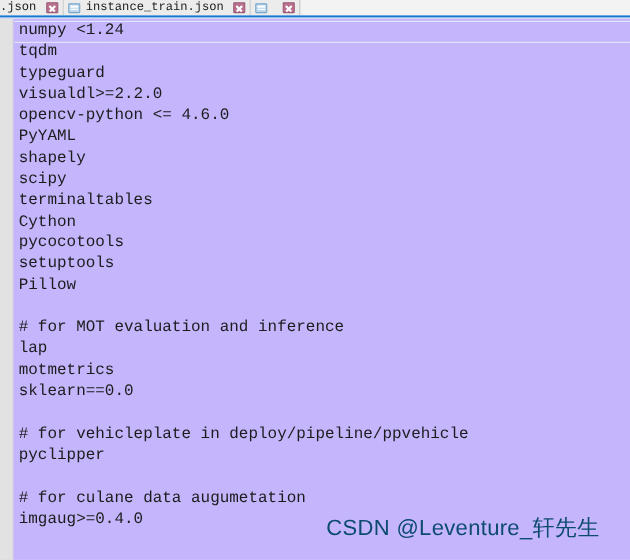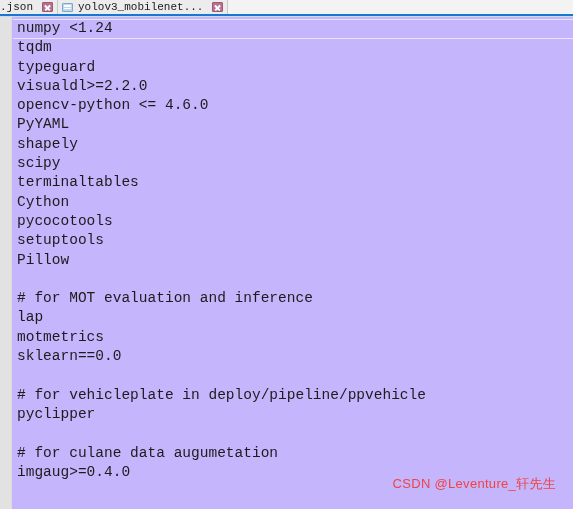--- a/index.html
+++ b/index.html
@@ -173,25 +173,25 @@
     position: absolute;
     left: 13px; top: 21px;
     width: 560px;
     height: 1px;
     background: #e4e7f7;
   }
 
   
   .watermark {
     position: absolute;
-    right: 17px;
+    right: 28px;
     bottom: 16px;
     font-family: "Liberation Sans", "DejaVu Sans", sans-serif;
-    font-size: 13px;
-    color: #ef4444;
+    font-size: 20px;
+    color: #0c4a6e;
     white-space: nowrap;
     letter-spacing: 0.3px;
     user-select: none;
   }
 </style>
 </head>
 <body>
 
 <div id="app">
 
@@ -202,21 +202,32 @@
           <span class="x1"></span>
           <span class="x2"></span>
         </span>
       </div>
       <div class="tab">
         <span class="tab-fileicon">
           <span class="sheet"></span>
           <span class="fold"></span>
           <span class="fold2"></span>
         </span>
-        <span class="tab-label">yolov3_mobilenet...</span>
+        <span class="tab-label">instance_train.json</span>
+        <span class="tab-close">
+          <span class="x1"></span>
+          <span class="x2"></span>
+        </span>
+      </div>
+      <div class="tab">
+        <span class="tab-fileicon">
+          <span class="sheet"></span>
+          <span class="fold"></span>
+          <span class="fold2"></span>
+        </span>
         <span class="tab-close">
           <span class="x1"></span>
           <span class="x2"></span>
         </span>
       </div>
     </div>
 
   <div class="tab-underline"></div>
   <div class="tab-underline-soft"></div>
 

